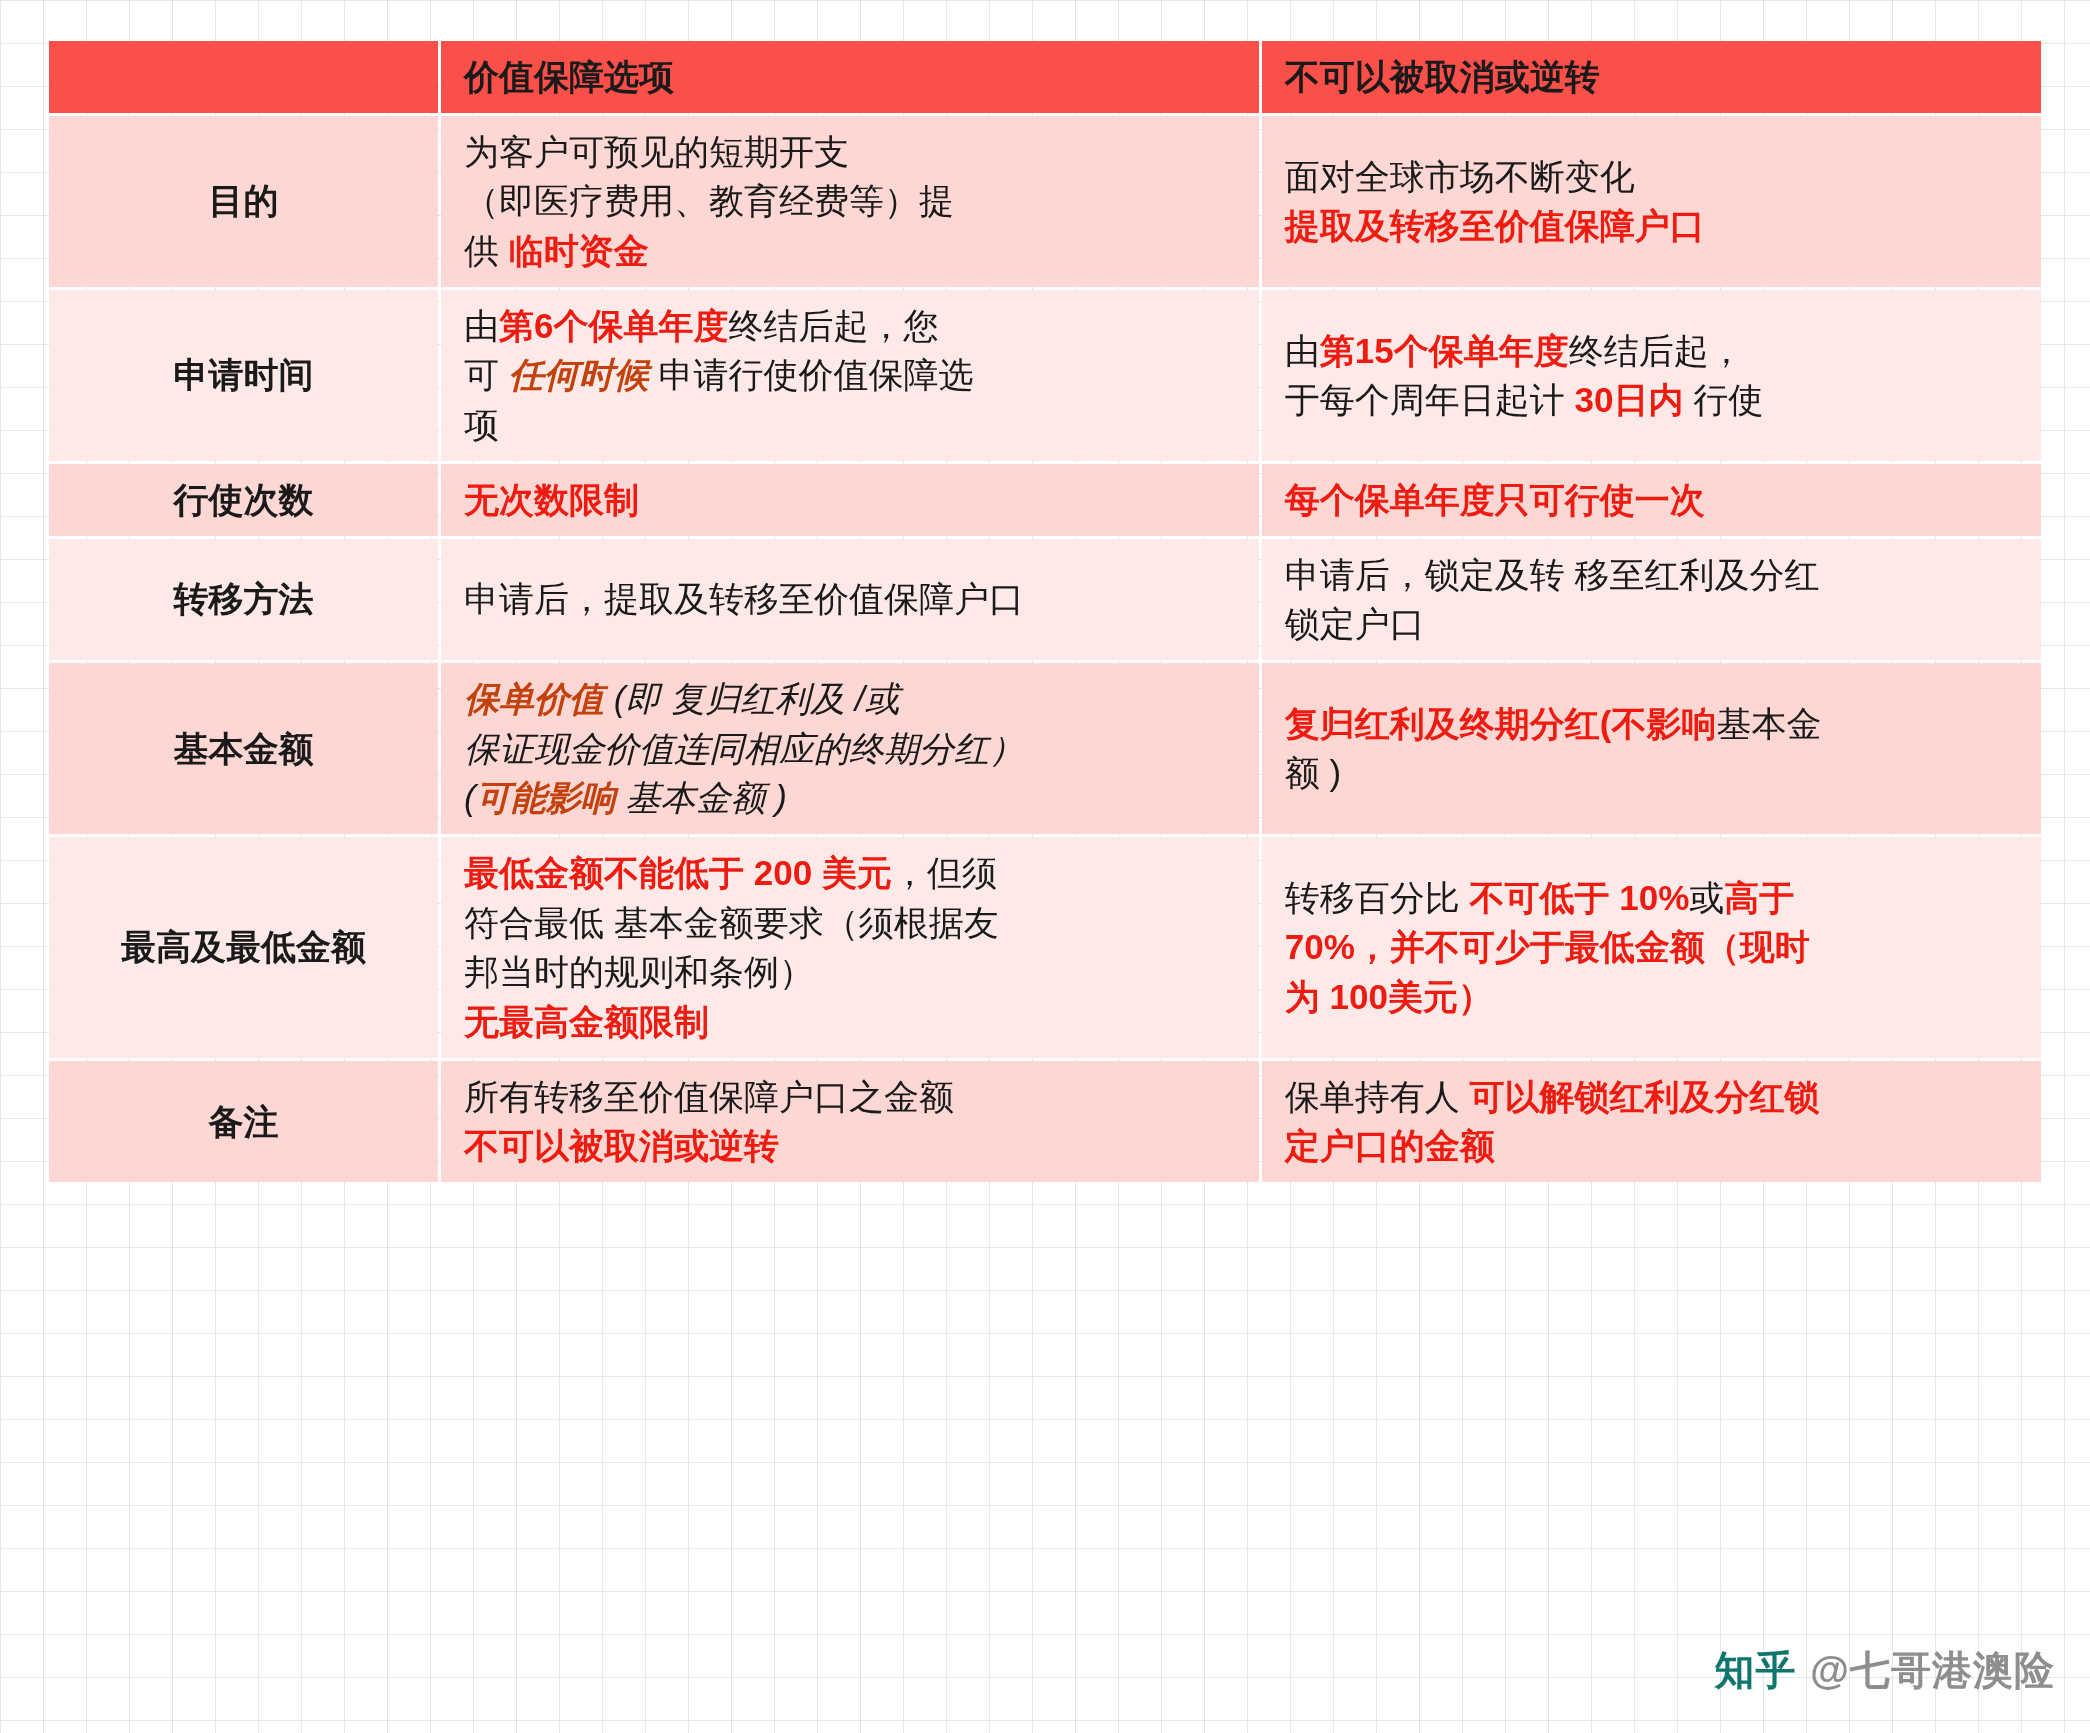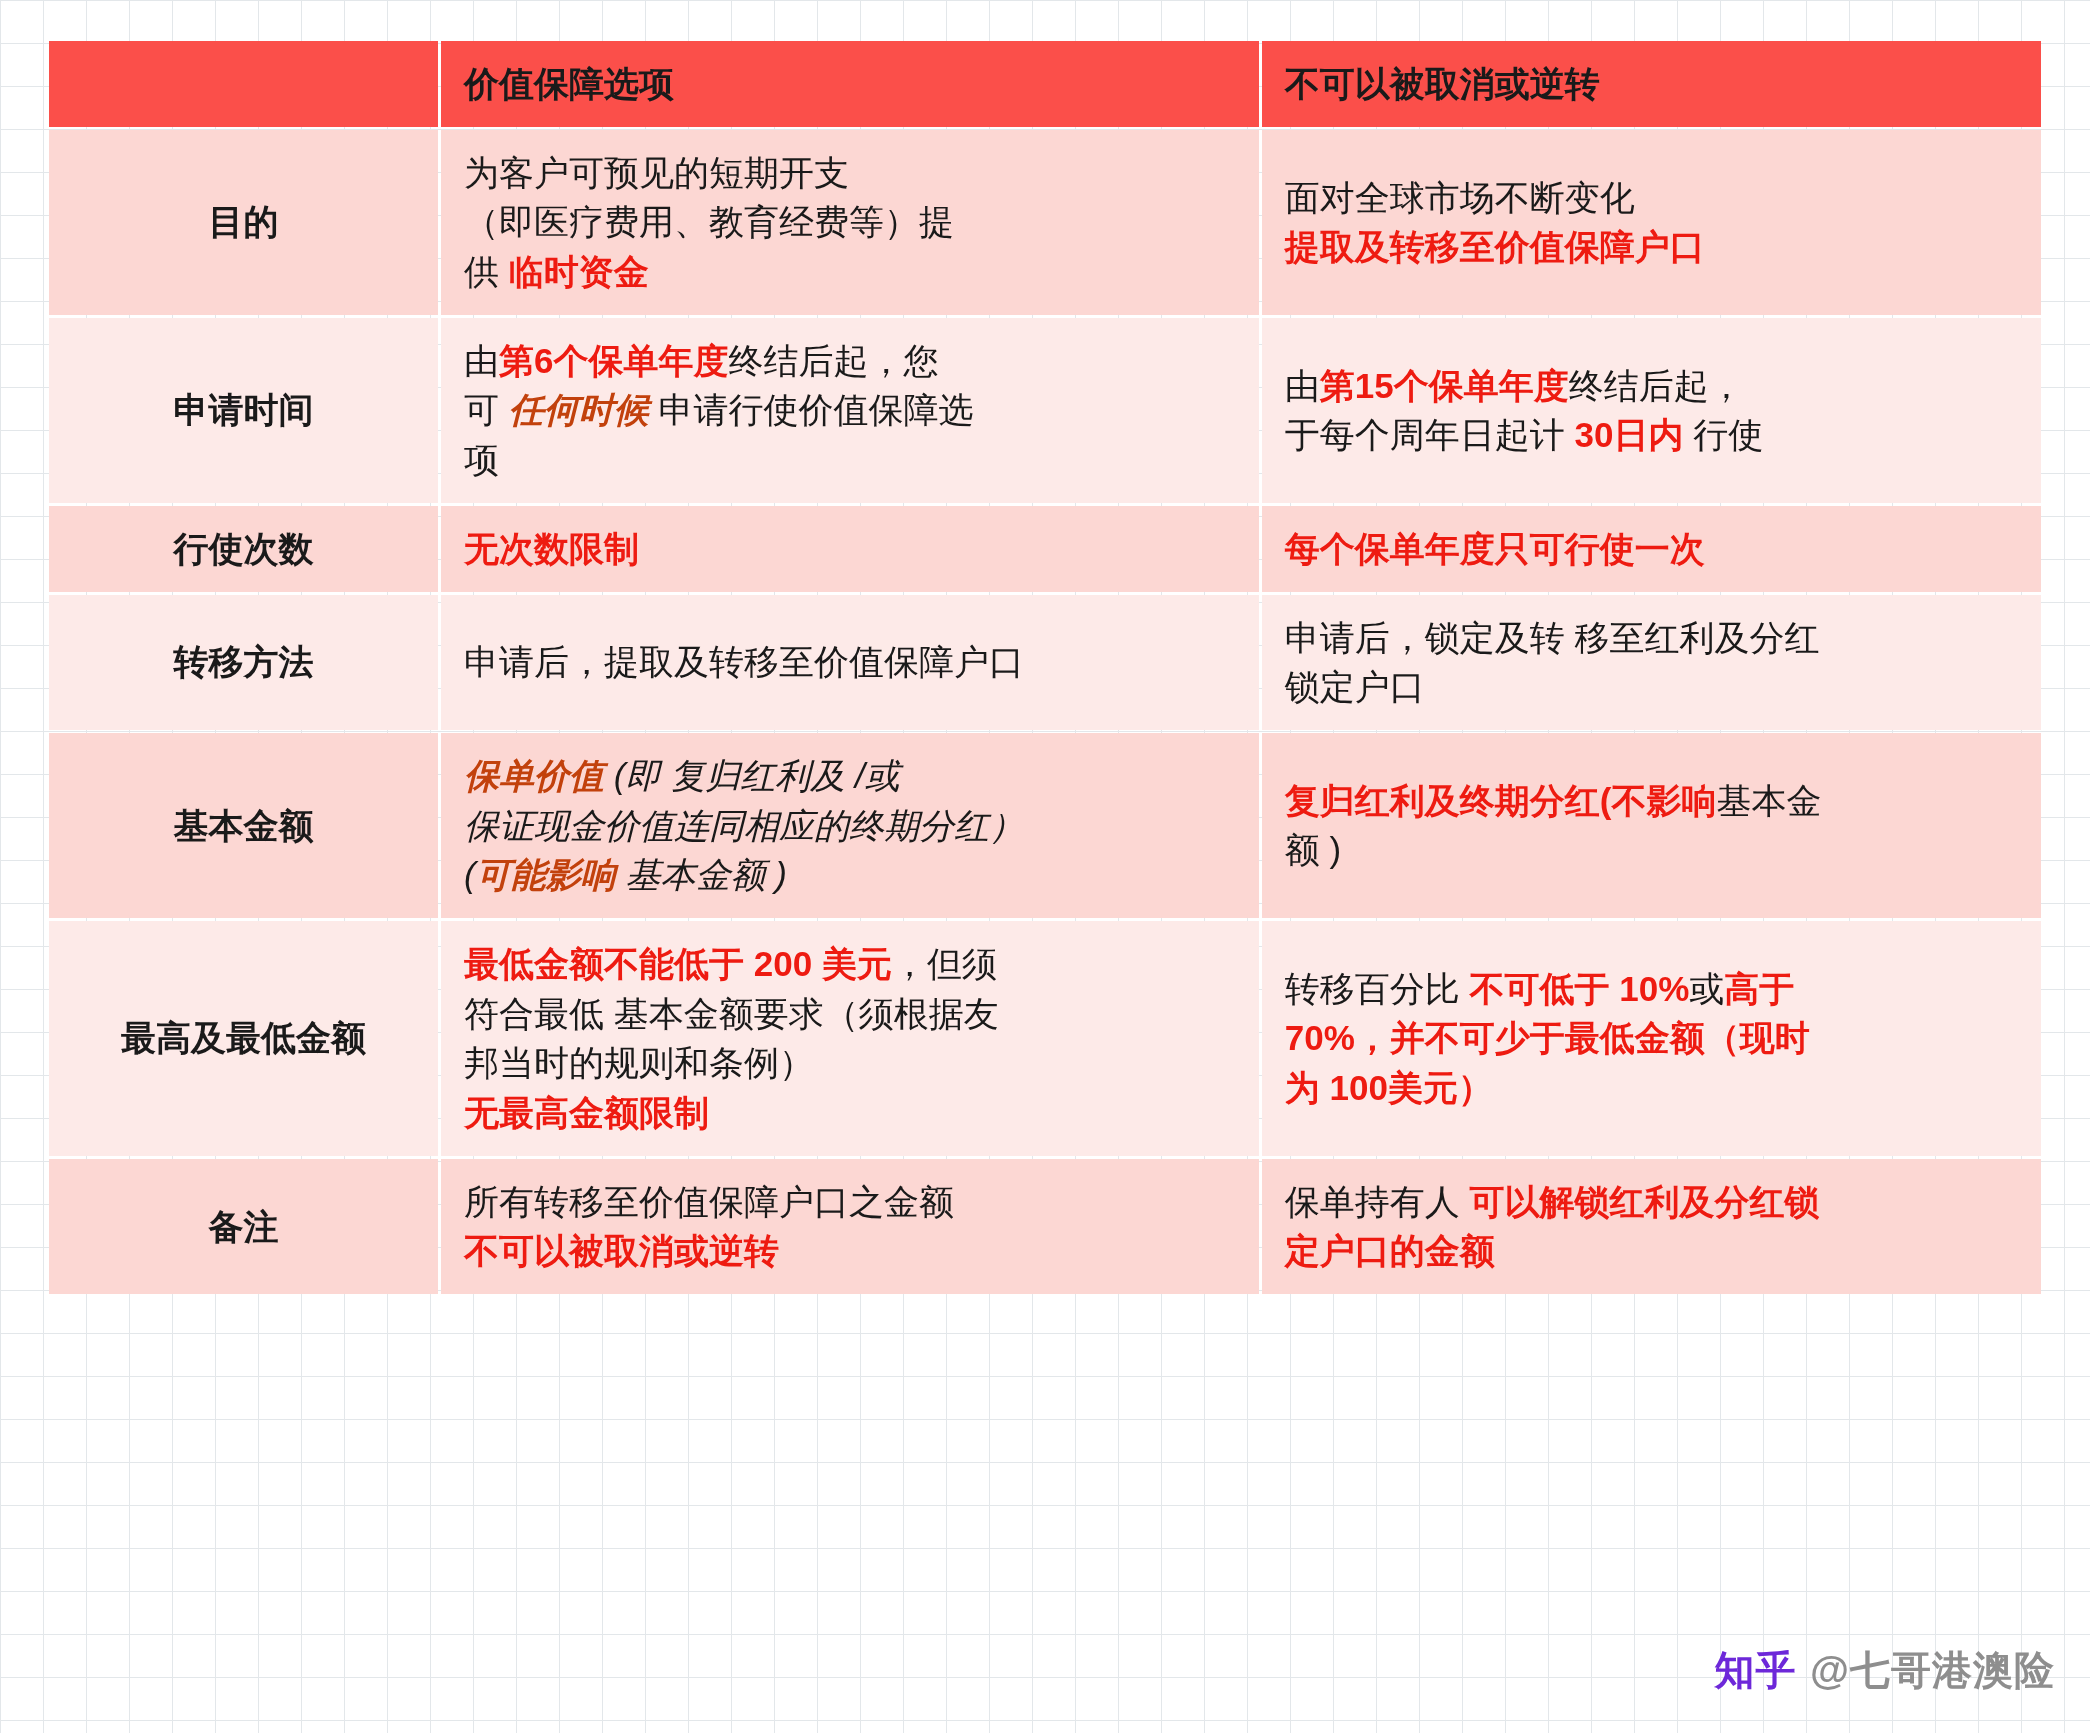--- a/index.html
+++ b/index.html
@@ -26,21 +26,21 @@
     height: 1662px;
   }
   table.matrix {
     border-collapse: separate;
     border-spacing: 3.8px;
     width: 1998px;
     table-layout: fixed;
   }
   table.matrix td {
     vertical-align: middle;
-    padding: 18px 23px;
+    padding: 11px 23px;
     font-size: 35px;
     line-height: 1.42;
     color: #1a1a1a;
   }
   col.c-label { width: 384px; }
   col.c-opt1  { width: 807px; }
   col.c-opt2  { width: 769px; }
 
   
   .hdr-blank {
@@ -87,21 +87,21 @@
     position: absolute;
     right: 35px;
     bottom: 35px;
     font-size: 40px;
     color: #8e8e8e;
     font-weight: 700;
     letter-spacing: 1px;
     white-space: nowrap;
   }
   .watermark .zh-logo {
-    color: #6d28d9;
+    color: #0f766e;
     font-weight: 700;
     margin-right: 13.4px;
   }
 </style>
 </head>
 <body>
 
 <div class="sheet">
   <table class="matrix">
     <colgroup>

